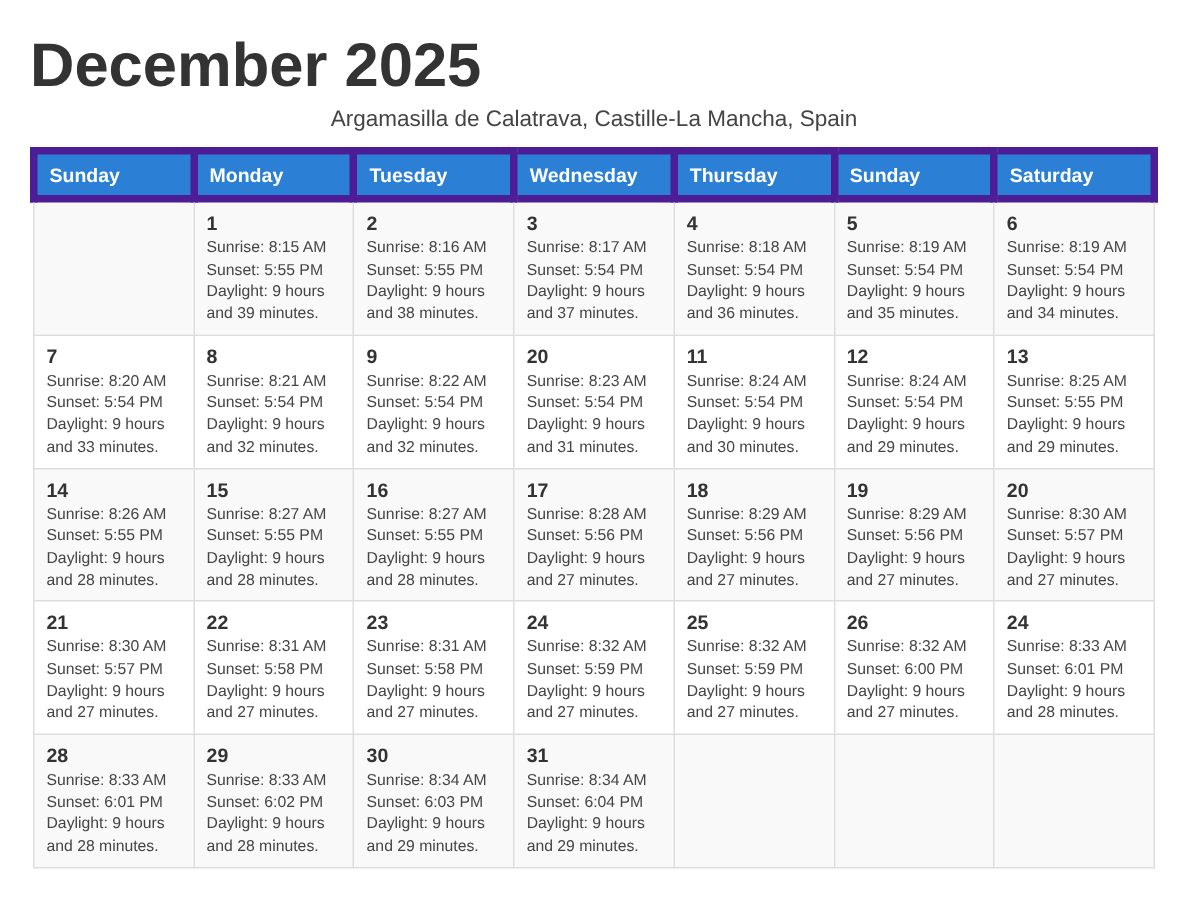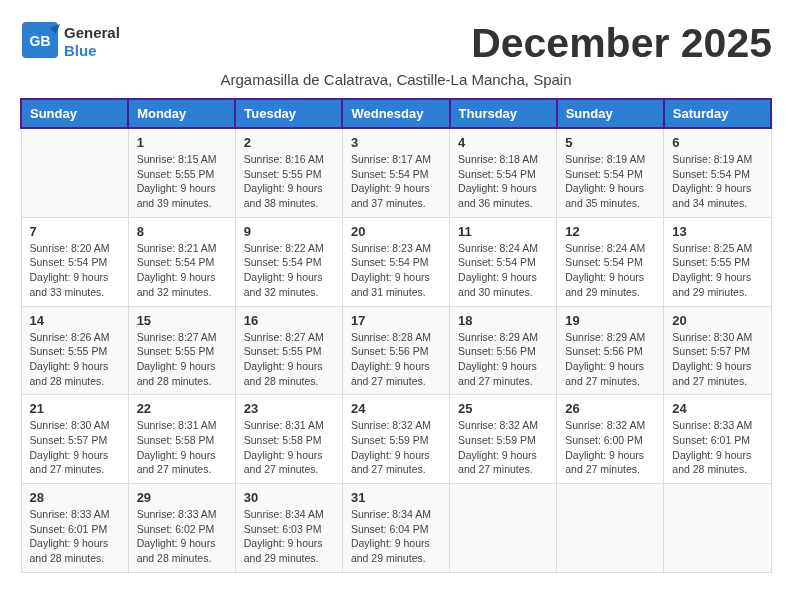--- a/index.html
+++ b/index.html
@@ -38,21 +38,21 @@
     }
     thead tr {
       background-color: #2b7fd4;
       color: white;
     }
     thead th {
       padding: 6px 8px;
       font-size: 13px;
       font-weight: bold;
       text-align: left;
-      border: 2px solid #4c1d95;
+      border: 5px solid #4c1d95;
     }
     tbody tr {
       border: 1px solid #ddd;
     }
     tbody td {
       vertical-align: top;
       padding: 6px 8px;
       border: 1px solid #ddd;
       font-size: 11px;
       color: #333;
@@ -76,34 +76,20 @@
       background-color: #ffffff;
     }
     .empty-cell {
       background: #f9f9f9;
     }
   </style>
 </head>
 <body>
 
 <div class="header-top">
-  <div class="logo">
-    <div>
-      <svg width="40" height="40" viewBox="0 0 40 40">
-        <rect x="2" y="2" width="36" height="36" rx="4" fill="#2b7fd4"></rect>
-        <text x="20" y="26" font-size="14" font-weight="bold" fill="white" text-anchor="middle" font-family="Arial">GB</text>
-
-        <polygon points="30,8 40,4 36,14" fill="#1a5fa8"></polygon>
-      </svg>
-    </div>
-    <div style="margin-left:4px;">
-      <span style="font-size:15px;font-weight:bold;color:#333;">General</span><br>
-      <span style="font-size:15px;font-weight:bold;color:#2b7fd4;">Blue</span>
-    </div>
-  </div>
   <div class="page-title">December 2025</div>
 </div>
 
 <div class="subtitle">Argamasilla de Calatrava, Castille-La Mancha, Spain</div>
 
 <table>
   <thead>
     <tr id="header-row">
     <th>Sunday</th>
         <th>Monday</th>

